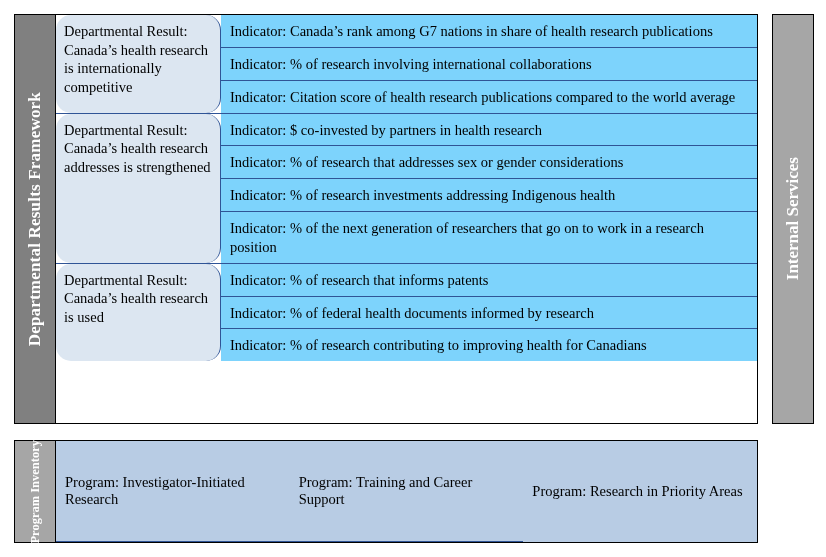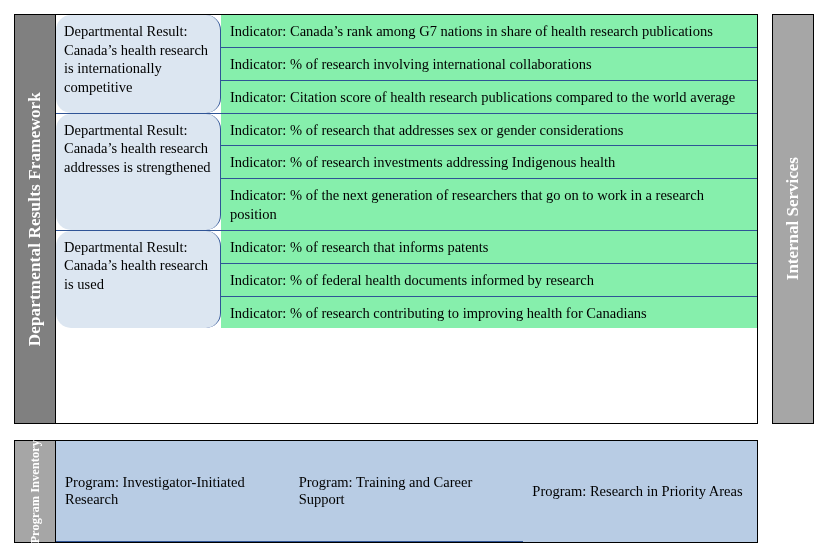--- a/index.html
+++ b/index.html
@@ -92,21 +92,21 @@
     box-sizing: border-box;
     border-radius: 15px;
   }
 
   .indicator-col {
     flex: 1;
     display: flex;
     flex-direction: column;
   }
   .indicator-cell {
-    background: #86efac;
+    background: #7dd3fc;
     border-bottom: 1px solid #2f5496;
     padding: 7px 9px 6px 9px;
     font-size: 14.5px;
     line-height: 1.3;
     color: #000000;
     box-sizing: border-box;
     flex: 1;
     display: flex;
     align-items: center;
   }
@@ -208,20 +208,21 @@
         <div class="indicator-col">
           <div class="indicator-cell">Indicator: Canada’s rank among G7 nations in share of health research publications</div>
           <div class="indicator-cell">Indicator: % of research involving international collaborations</div>
           <div class="indicator-cell">Indicator: Citation score of health research publications compared to the world average</div>
         </div>
       </div>
 
       <div class="result-group">
         <div class="result-cell">Departmental Result: Canada’s health research addresses is strengthened</div>
         <div class="indicator-col">
+          <div class="indicator-cell">Indicator: $ co-invested by partners in health research</div>
           <div class="indicator-cell">Indicator: % of research that addresses sex or gender considerations</div>
           <div class="indicator-cell">Indicator: % of research investments addressing Indigenous health</div>
           <div class="indicator-cell">Indicator: % of the next generation of researchers that go on to work in a research position</div>
         </div>
       </div>
 
       <div class="result-group">
         <div class="result-cell">Departmental Result: Canada’s health research is used</div>
         <div class="indicator-col">
           <div class="indicator-cell">Indicator: % of research that informs patents</div>

